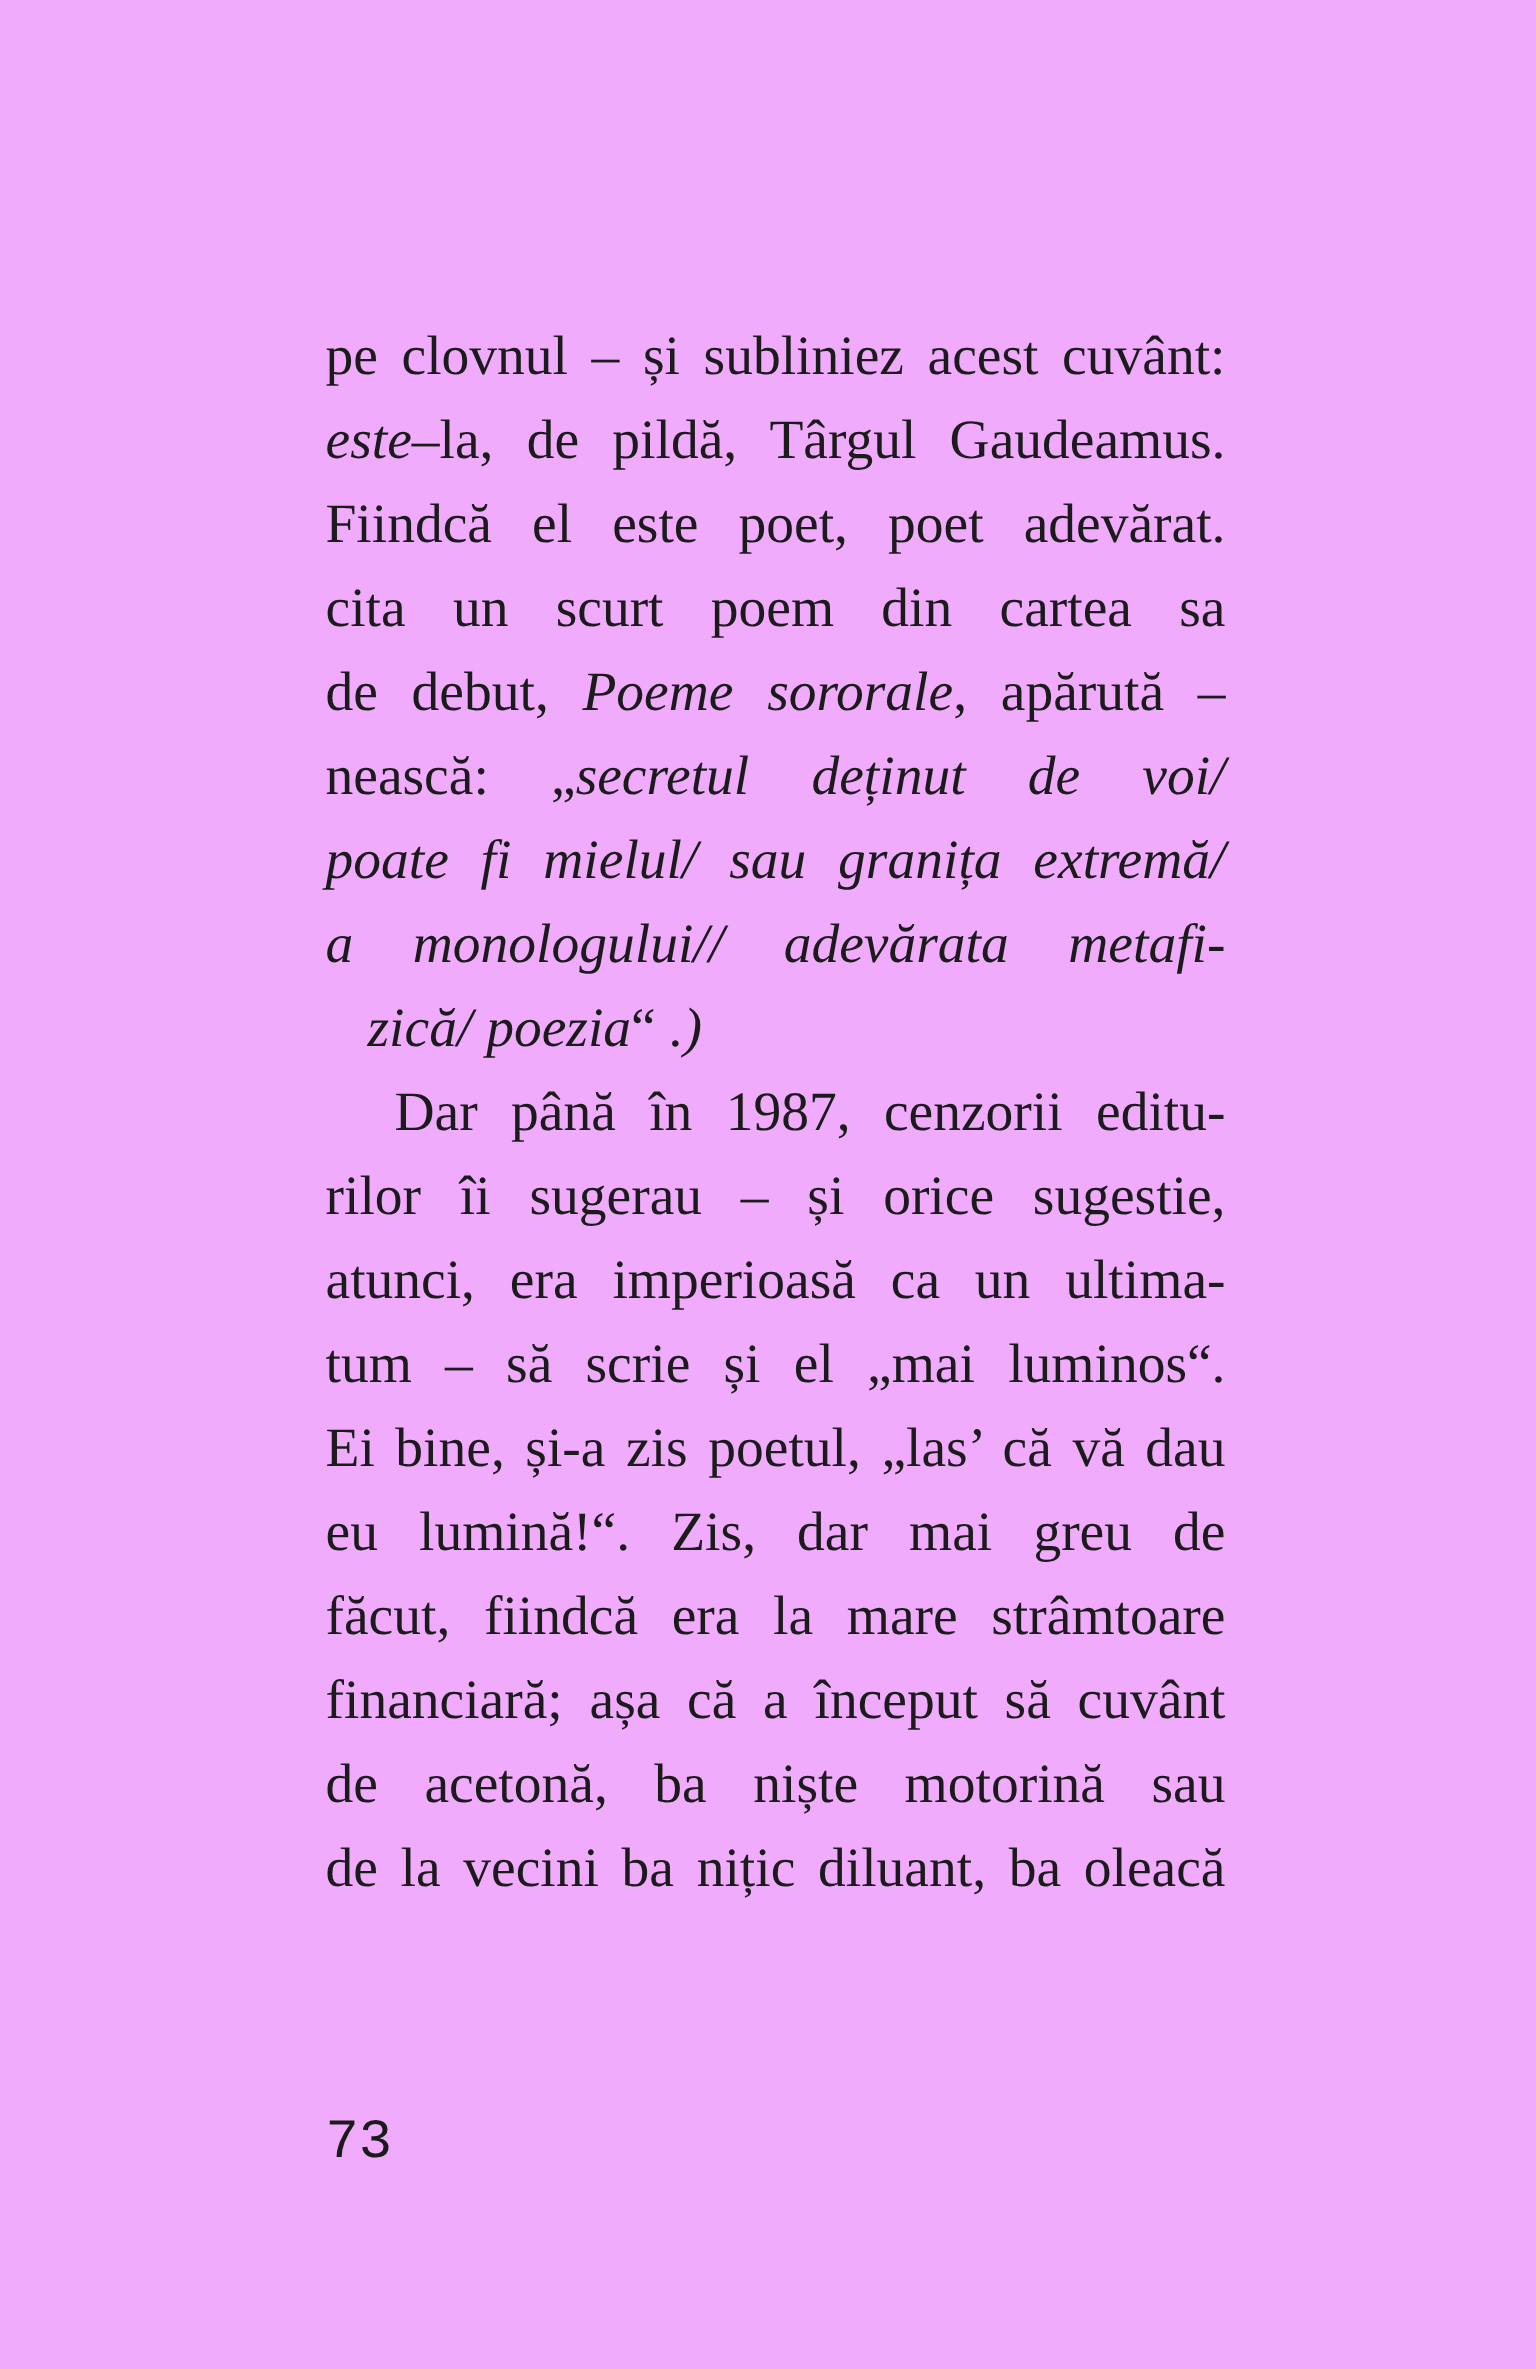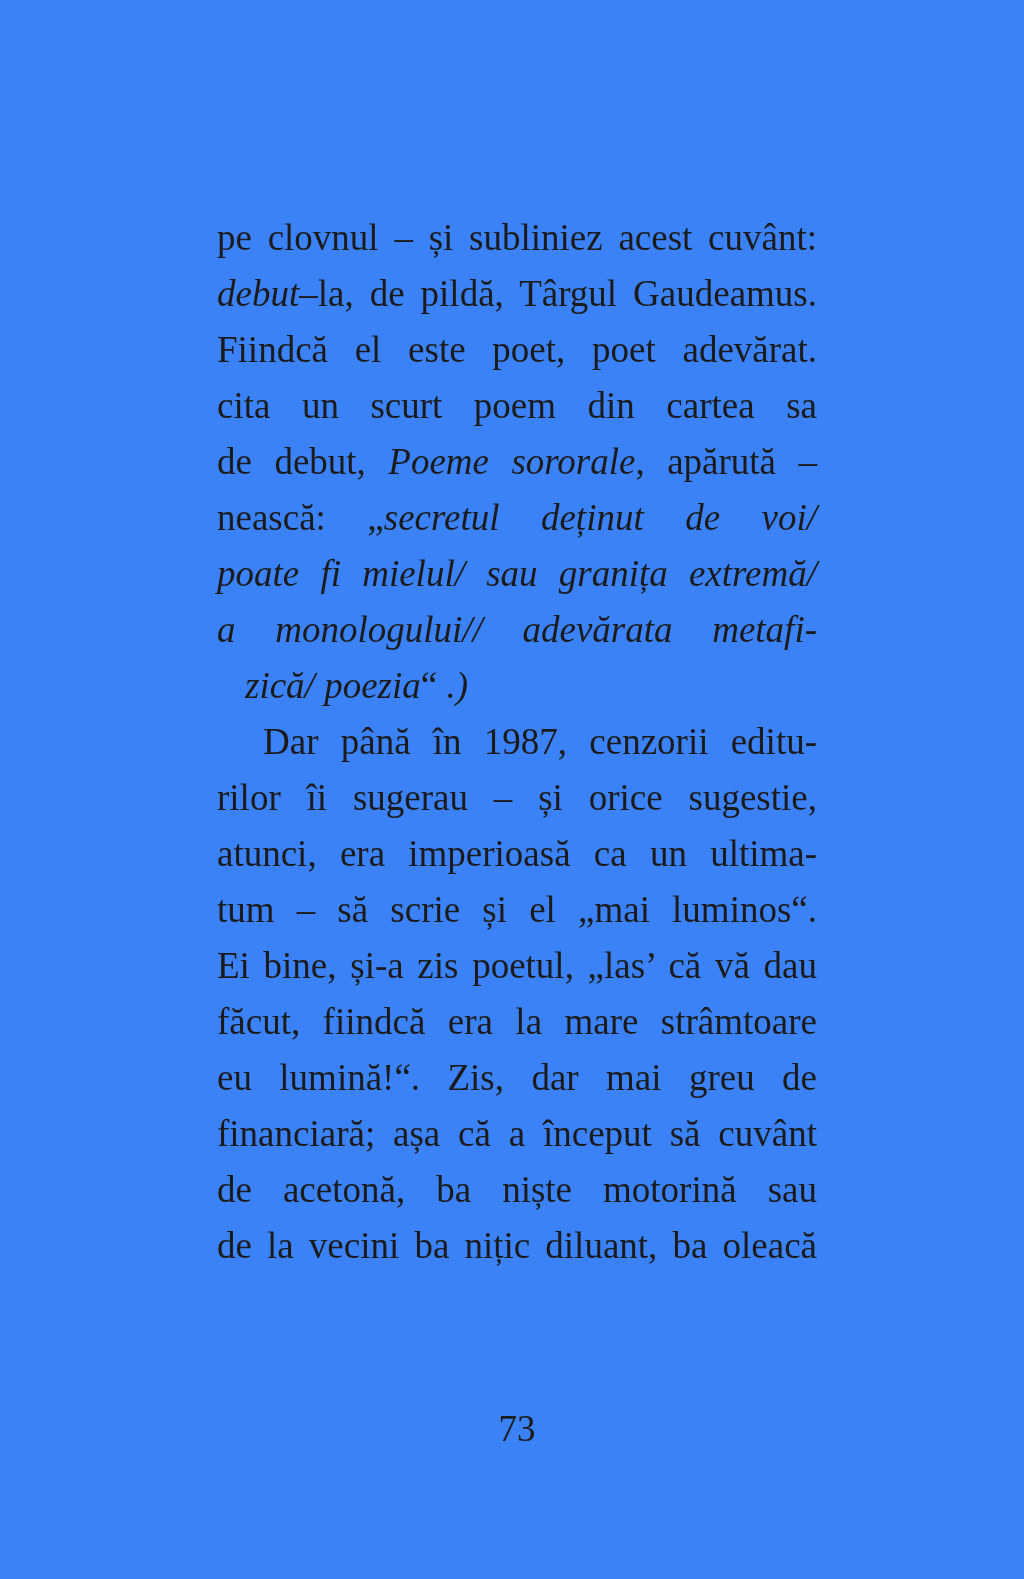--- a/index.html
+++ b/index.html
@@ -4,21 +4,21 @@
 <style>
   html, body {
     margin: 0;
     padding: 0;
     background: #ffffff;
   }
   .page {
     position: relative;
     width: 1024px;
     height: 1579px;
-    background: #3b82f6;
+    background: #f0abfc;
     overflow: hidden;
     font-family: "Liberation Serif", serif;
   }
   .text-block {
     position: absolute;
     left: 217px;
     top: 210px;
     width: 600px;
     font-size: 37px;
     line-height: 56px;
@@ -38,45 +38,46 @@
     text-indent: 46px;
   }
   .it {
     font-style: italic;
   }
   .page-number {
     position: absolute;
     left: 217px;
     top: 1408px;
     width: 600px;
-    text-align: center;
+    text-align: left;
     font-size: 37px;
     line-height: 42px;
     color: #1b1b1b;
+    font-family: Liberation Mono, monospace;
   }
 </style>
 </head>
 <body>
 
 <div class="page">
   <div class="text-block" id="text-block">
       <div class="line"><span>pe clovnul – și subliniez acest cuvânt:</span></div>
-      <div class="line"><span class="it">debut</span><span>–la, de pildă, Târgul Gaudeamus.</span></div>
+      <div class="line"><span class="it">este</span><span>–la, de pildă, Târgul Gaudeamus.</span></div>
       <div class="line"><span>Fiindcă el este poet, poet adevărat.</span></div>
       <div class="line"><span>cita un scurt poem din cartea sa</span></div>
       <div class="line"><span>de debut, </span><span class="it">Poeme sororale</span><span>, apărută –</span></div>
       <div class="line"><span>nească: „</span><span class="it">secretul deținut de voi/</span></div>
       <div class="line"><span class="it">poate fi mielul/ sau granița extremă/</span></div>
       <div class="line"><span class="it">a monologului// adevărata metafi-</span></div>
       <div class="line par-end"><span class="it">zică/ poezia</span><span>“</span><span class="it"> .)</span></div>
       <div class="line indent"><span>Dar până în 1987, cenzorii editu-</span></div>
       <div class="line"><span>rilor îi sugerau – și orice sugestie,</span></div>
       <div class="line"><span>atunci, era imperioasă ca un ultima-</span></div>
       <div class="line"><span>tum – să scrie și el „mai luminos“.</span></div>
       <div class="line"><span>Ei bine, și-a zis poetul, „las’ că vă dau</span></div>
+      <div class="line"><span>eu lumină!“. Zis, dar mai greu de</span></div>
       <div class="line"><span>făcut, fiindcă era la mare strâmtoare</span></div>
-      <div class="line"><span>eu lumină!“. Zis, dar mai greu de</span></div>
       <div class="line"><span>financiară; așa că a început să cuvânt</span></div>
       <div class="line"><span>de acetonă, ba niște motorină sau</span></div>
       <div class="line"><span>de la vecini ba nițic diluant, ba oleacă</span></div>
     </div>
   <div class="page-number">73</div>
 </div>
 
 </body></html>

